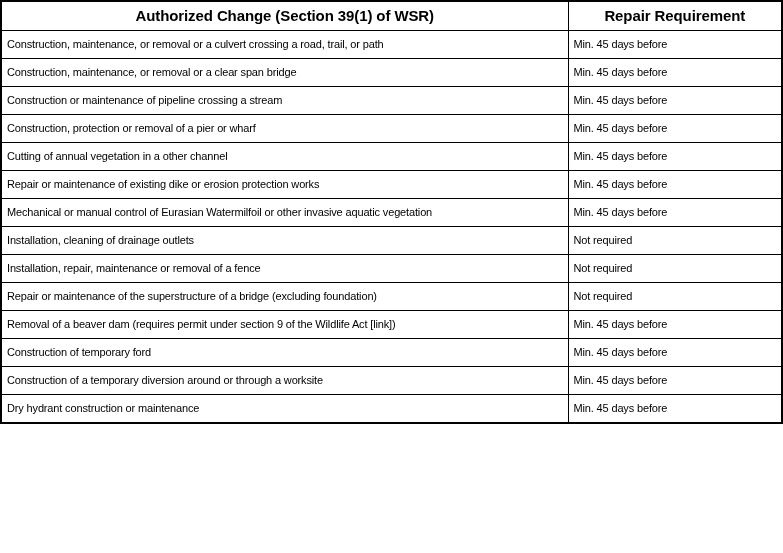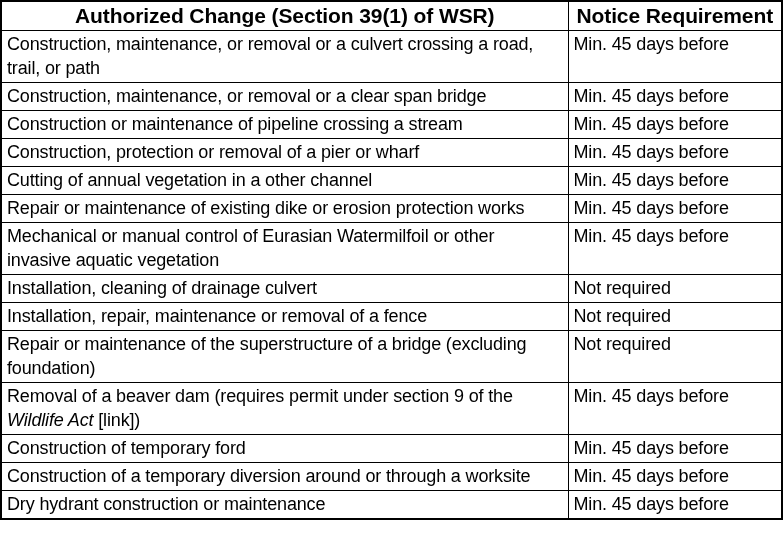--- a/index.html
+++ b/index.html
@@ -30,61 +30,61 @@
   }
 
   table.wsr-table col.col-change { width: 567px; }
   table.wsr-table col.col-notice { width: 214px; }
 
   table.wsr-table th,
   table.wsr-table td {
     border: 1.6px solid #000000;
     vertical-align: top;
     padding: 1px 5px 2px 5px;
-    font-size: 18px;
+    font-size: 11px;
     line-height: 24px;
     font-stretch: condensed;
     letter-spacing: -0.15px;
   }
 
   table.wsr-table thead th {
     text-align: center;
     font-weight: bold;
-    font-size: 21px;
+    font-size: 15px;
     line-height: 25px;
     padding-top: 1px;
     padding-bottom: 2px;
     letter-spacing: -0.1px;
   }
 
   table.wsr-table tbody td {
     text-align: left;
     font-weight: normal;
   }
 
   .cell-text {
     display: block;
     word-wrap: break-word;
   }
 
-  .italic-title { font-style: italic; }
+  .italic-title { }
 </style>
 </head>
 <body>
 
 <div class="table-wrap">
   <table class="wsr-table">
     <colgroup>
       <col class="col-change">
       <col class="col-notice">
     </colgroup>
     <thead>
       <tr>
         <th>Authorized Change (Section 39(1) of WSR)</th>
-        <th>Notice Requirement</th>
+        <th>Repair Requirement</th>
       </tr>
     </thead>
     <tbody id="table-body">
         <tr>
           <td>
             <span class="cell-text">Construction, maintenance, or removal or a culvert crossing a road, trail, or path</span>
           </td>
           <td>
             <span class="cell-text">Min. 45 days before</span>
           </td>
@@ -132,21 +132,21 @@
         <tr>
           <td>
             <span class="cell-text">Mechanical or manual control of Eurasian Watermilfoil or other invasive aquatic vegetation</span>
           </td>
           <td>
             <span class="cell-text">Min. 45 days before</span>
           </td>
         </tr>
         <tr>
           <td>
-            <span class="cell-text">Installation, cleaning of drainage culvert</span>
+            <span class="cell-text">Installation, cleaning of drainage outlets</span>
           </td>
           <td>
             <span class="cell-text">Not required</span>
           </td>
         </tr>
         <tr>
           <td>
             <span class="cell-text">Installation, repair, maintenance or removal of a fence</span>
           </td>
           <td>

